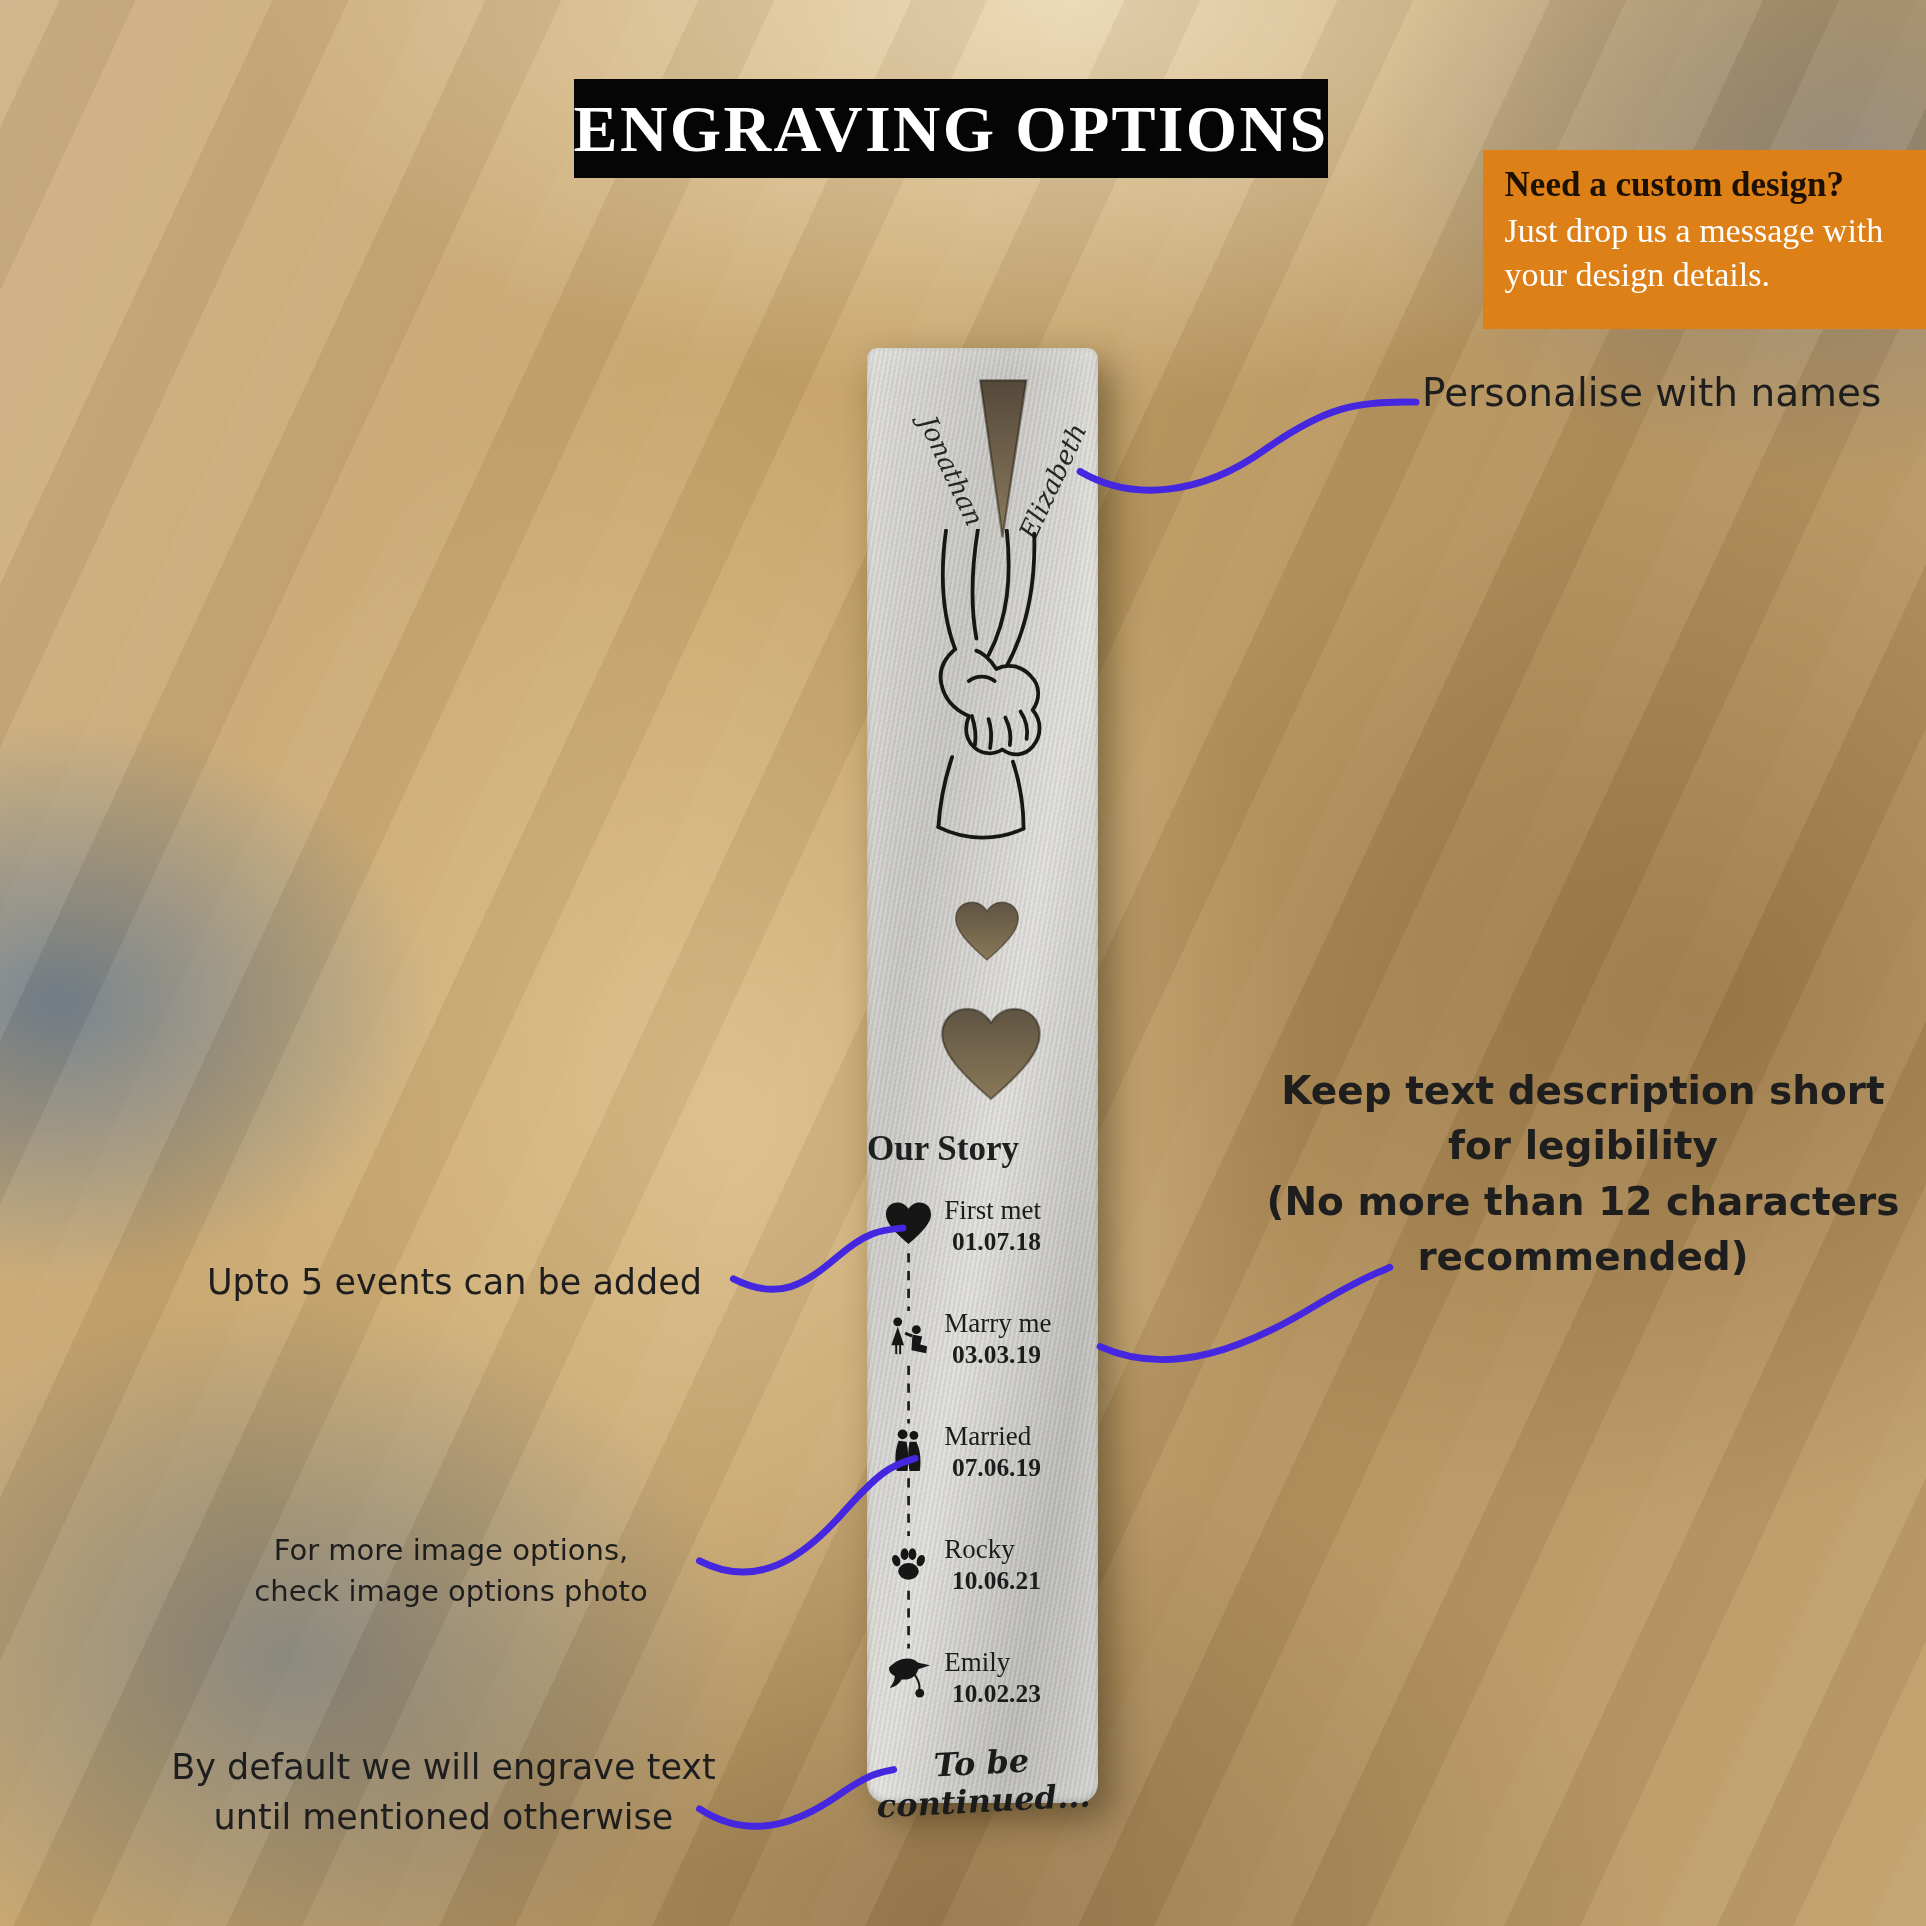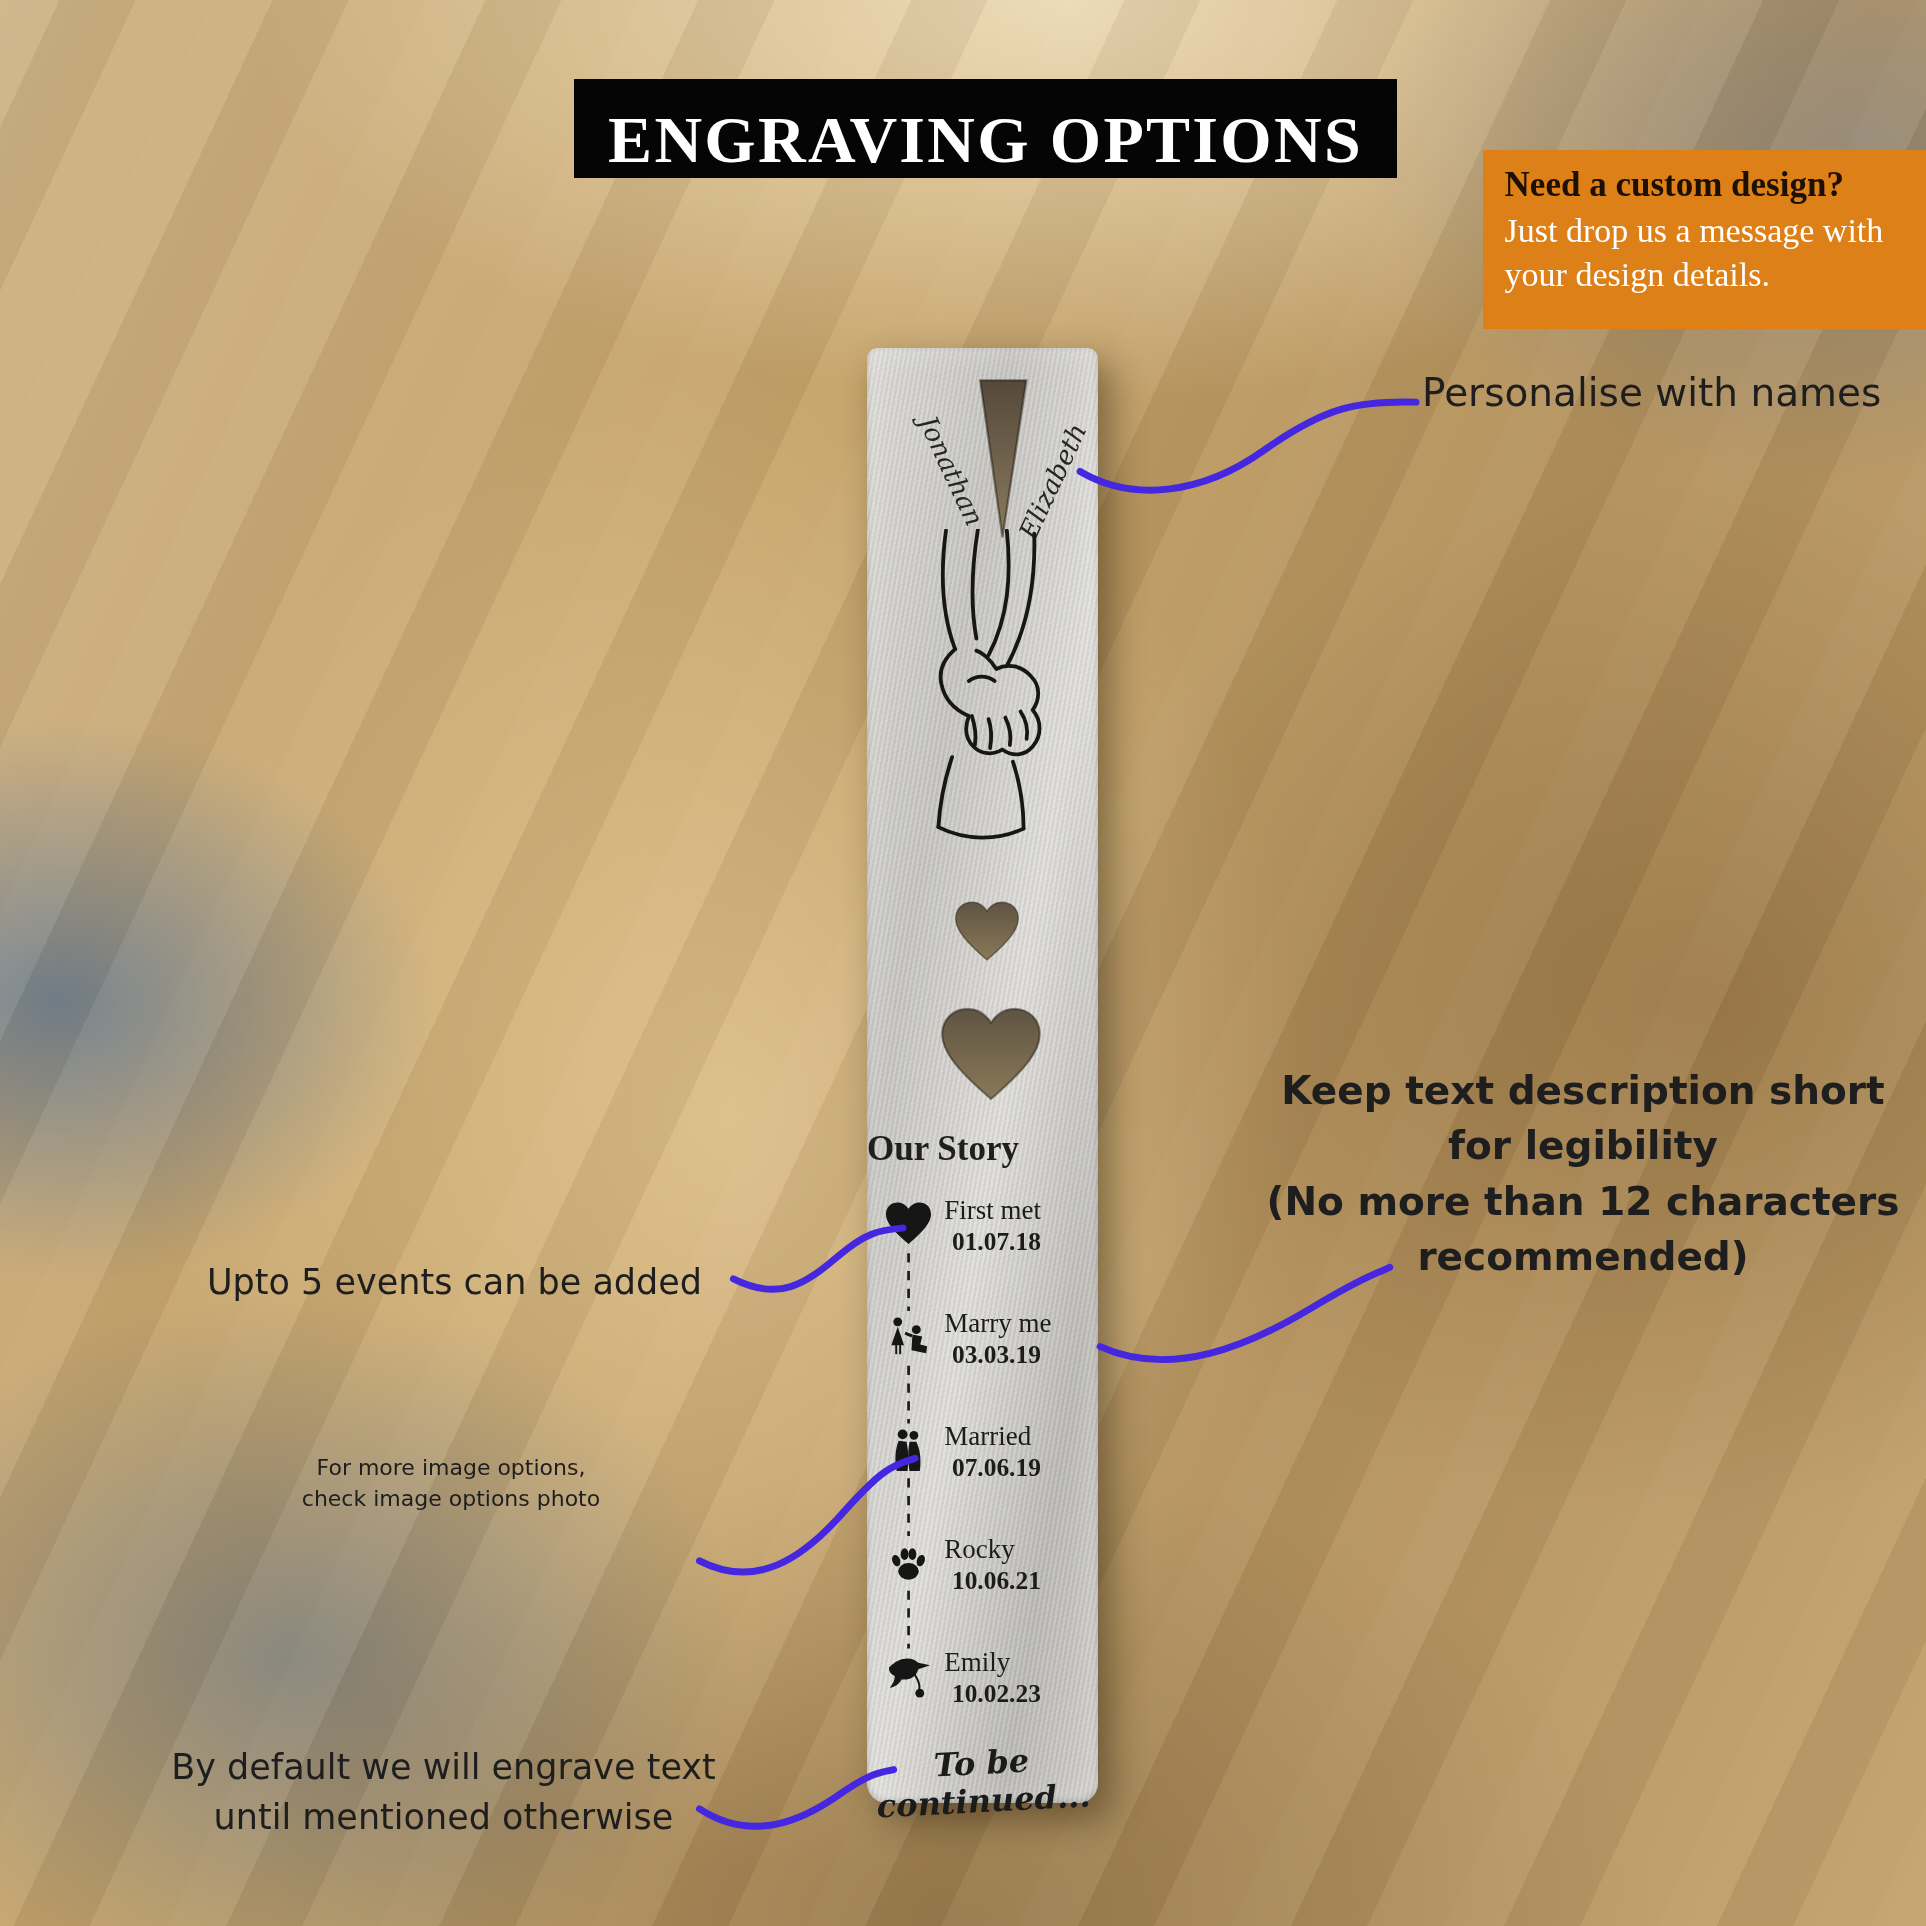--- a/index.html
+++ b/index.html
@@ -18,22 +18,22 @@
   }
   .canvas::before {
     content:""; position:absolute; inset:0; z-index:0;
     background:repeating-linear-gradient(115deg,
       rgba(255,255,255,0.05) 0 54px, rgba(20,10,0,0.05) 54px 123px, rgba(255,255,255,0.03) 123px 193px);
   }
   .layer { position:absolute; inset:0; z-index:1; }
 
   
   .title-banner {
-    position:absolute; left:574px; top:79px; width:823px; height:99px;
-    background:#050505; display:flex; align-items:flex-end; justify-content:center;
+    position:absolute; left:574px; top:79px; width:754px; height:99px;
+    background:#050505; display:flex; align-items:center; justify-content:center;
   }
   .title-banner span {
     color:#ffffff; font-family:"Liberation Serif", serif; font-weight:700;
     font-size:66px; letter-spacing:2.3px; white-space:nowrap;
   }
   .subtitle-banner {
     position:absolute; left:688px; top:210px; width:591px; height:56px;
     background:#050505; display:flex; align-items:center; justify-content:center;
   }
   .subtitle-banner span {
@@ -50,21 +50,21 @@
   }
   .custom-box .cb-line {
     font-family:"Liberation Serif", serif; font-size:34px; color:#ffffff; margin-top:6.2px; line-height:1.12;
   }
 
   
   .note { position:absolute; color:#1e1e1e; font-weight:500; text-align:center; line-height:1.42; }
   .note-personalise { left:1422px; top:365px; width:478px; font-size:39px; text-align:left; }
   .note-legibility  { left:1244px; top:1063px; width:678px; font-size:39px;font-weight:bold; }
   .note-events      { left:177px;  top:1258px; width:555px; font-size:35px; }
-  .note-images      { left:158px;  top:1452px; width:586px; font-size:22px; }
+  .note-images      { left:158px;  top:1530px; width:586px; font-size:29px; }
   .note-default     { left:143px;  top:1743px; width:601px; font-size:35px; }
 
   
   .bookmark {
     position:absolute; left:867px; top:348px; width:231px; height:1455px;
     border-radius:10.8px 10.8px 20px 20px;
     background:
       repeating-linear-gradient(100deg, rgba(255,255,255,0.10) 0 2.3px, rgba(90,90,88,0.08) 2.3px 4.6px),
       linear-gradient(100deg,#dcdbd7 0%,#c6c5c1 30%,#dfdeda 55%,#bbbab6 80%,#d0cfcb 100%);
     box-shadow: 12.3px 15.4px 34px rgba(40,30,10,0.45),

